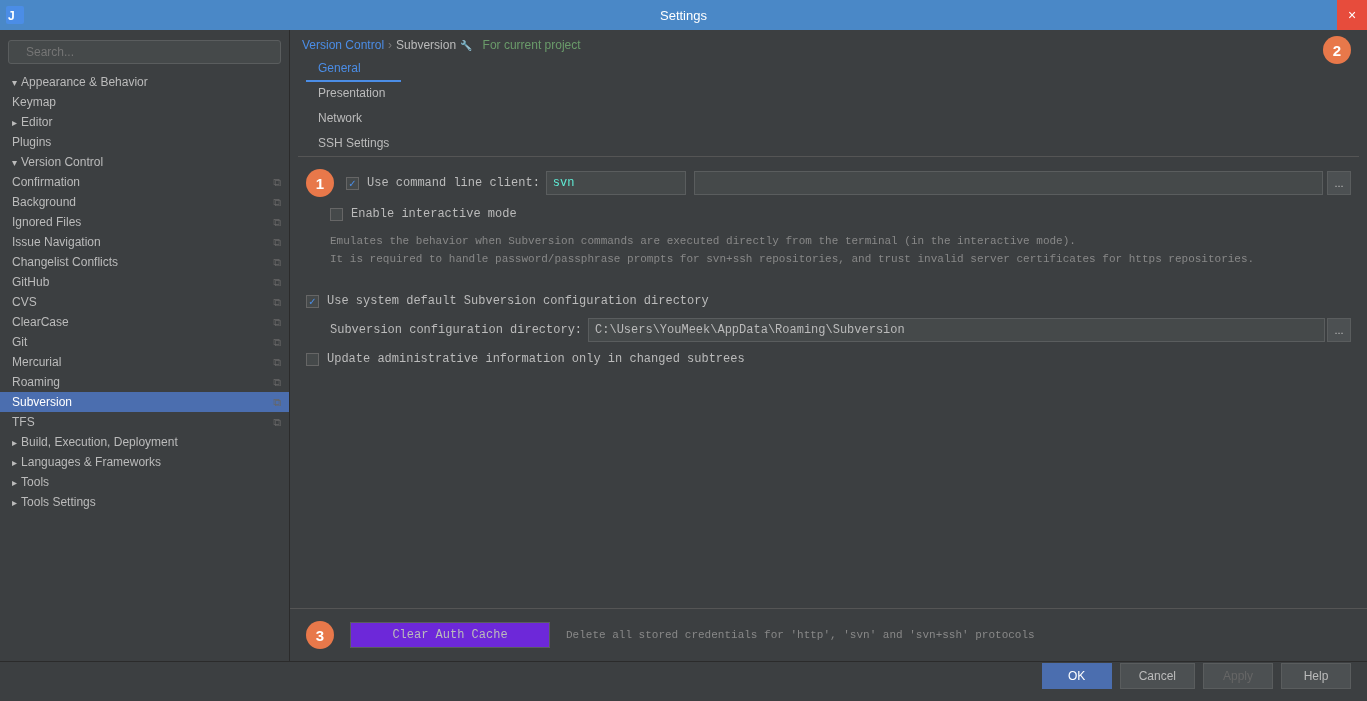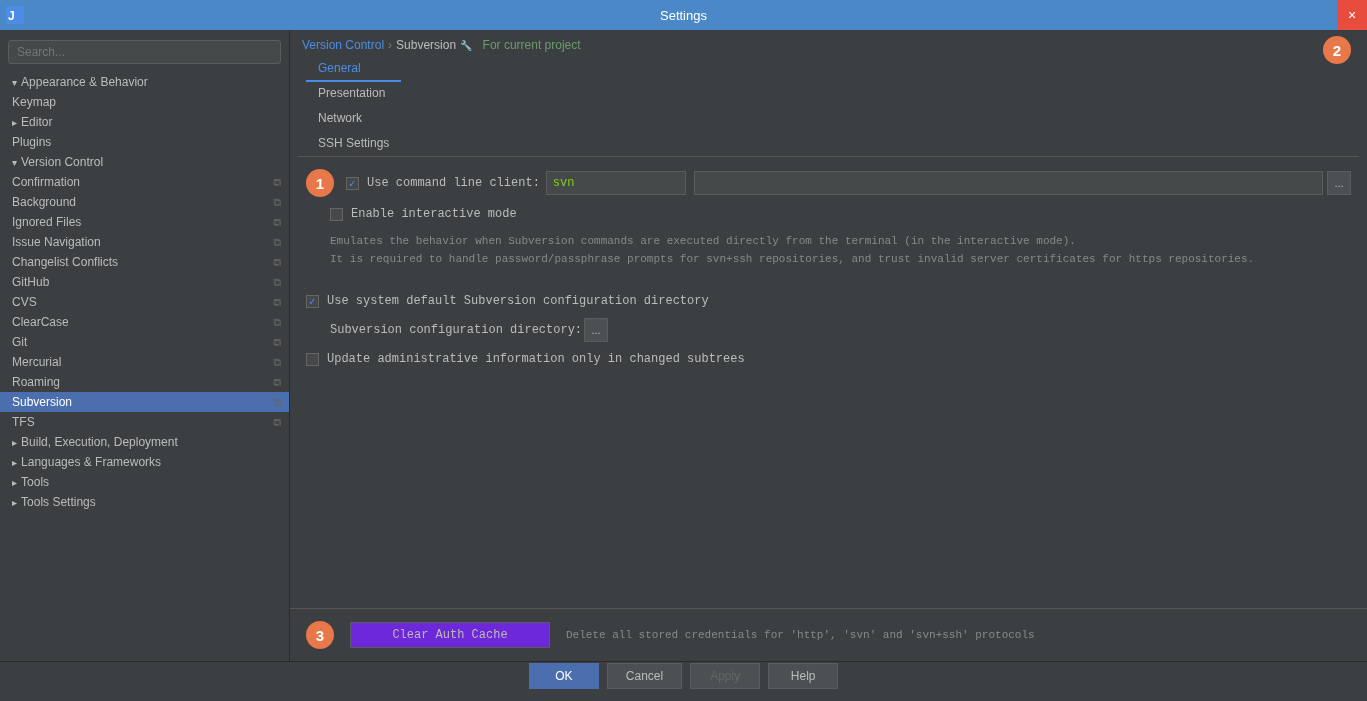--- a/index.html
+++ b/index.html
@@ -57,21 +57,21 @@
       background: #3c3f41;
       border-right: 1px solid #2b2b2b;
       overflow-y: auto;
       padding: 6px 0;
     }
     .search-box {
       margin: 4px 8px 8px 8px;
       background: #45494a;
       border: 1px solid #5a5d5e;
       border-radius: 3px;
-      padding: 4px 8px;
+      padding: 4px 17px;
       color: #bbbbbb;
       width: calc(100% - 16px);
       font-size: 12px;
     }
     .sidebar-item {
       display: flex;
       align-items: center;
       padding: 3px 8px 3px 12px;
       cursor: pointer;
       color: #bbbbbb;
@@ -183,21 +183,21 @@
       color: #4b8de6;
     }
     .setting-label {
       font-family: 'Courier New', monospace;
       font-size: 12px;
       color: #bbbbbb;
     }
     .text-input {
       background: #45494a;
       border: 1px solid #5a5d5e;
-      color: #84cc16;
+      color: #5eead4;
       padding: 2px 6px;
       font-family: 'Courier New', monospace;
       font-size: 12px;
       height: 24px;
       margin: 0 6px;
     }
     .text-input-wide {
       flex: 1;
       background: #45494a;
       border: 1px solid #5a5d5e;
@@ -231,20 +231,21 @@
     .dir-row {
       display: flex;
       align-items: center;
       margin-bottom: 10px;
       padding-left: 24px;
     }
     .dir-label {
       font-family: 'Courier New', monospace;
       font-size: 12px;
       color: #bbbbbb;
+      margin-right: 6px;
       white-space: nowrap;
     }
 
     
     .auth-cache-section {
       position: absolute;
       bottom: 0;
       left: 0;
       right: 0;
       padding: 12px 16px;
@@ -270,21 +271,21 @@
       color: #888;
     }
 
     
     .bottom-bar {
       height: 28px;
       background: #3c3f41;
       border-top: 1px solid #2b2b2b;
       display: flex;
       align-items: center;
-      justify-content: center;
+      justify-content: flex-end;
       padding: 0 16px;
       gap: 8px;
     }
     .btn {
       padding: 5px 18px;
       border: 1px solid #5a5d5e;
       background: #4c5052;
       color: #bbbbbb;
       font-size: 12px;
       cursor: pointer;
@@ -496,20 +497,21 @@
 It is required to handle password/passphrase prompts for svn+ssh repositories, and trust invalid server certificates for https repositories.</div>
         </div>
 
         <div class="setting-row" style="margin-top:24px;">
           <div class="checkbox checked"></div>
           <span class="setting-label">Use system default Subversion configuration directory</span>
         </div>
 
         <div class="dir-row">
           <span class="dir-label">Subversion configuration directory:</span>
+          <input type="text" class="text-input-wide" value="C:\Users\YouMeek\AppData\Roaming\Subversion" style="">
           <div class="browse-btn">...</div>
         </div>
 
         <div class="setting-row">
           <div class="checkbox"></div>
           <span class="setting-label">Update administrative information only in changed subtrees</span>
         </div>
 
       </div>
 

